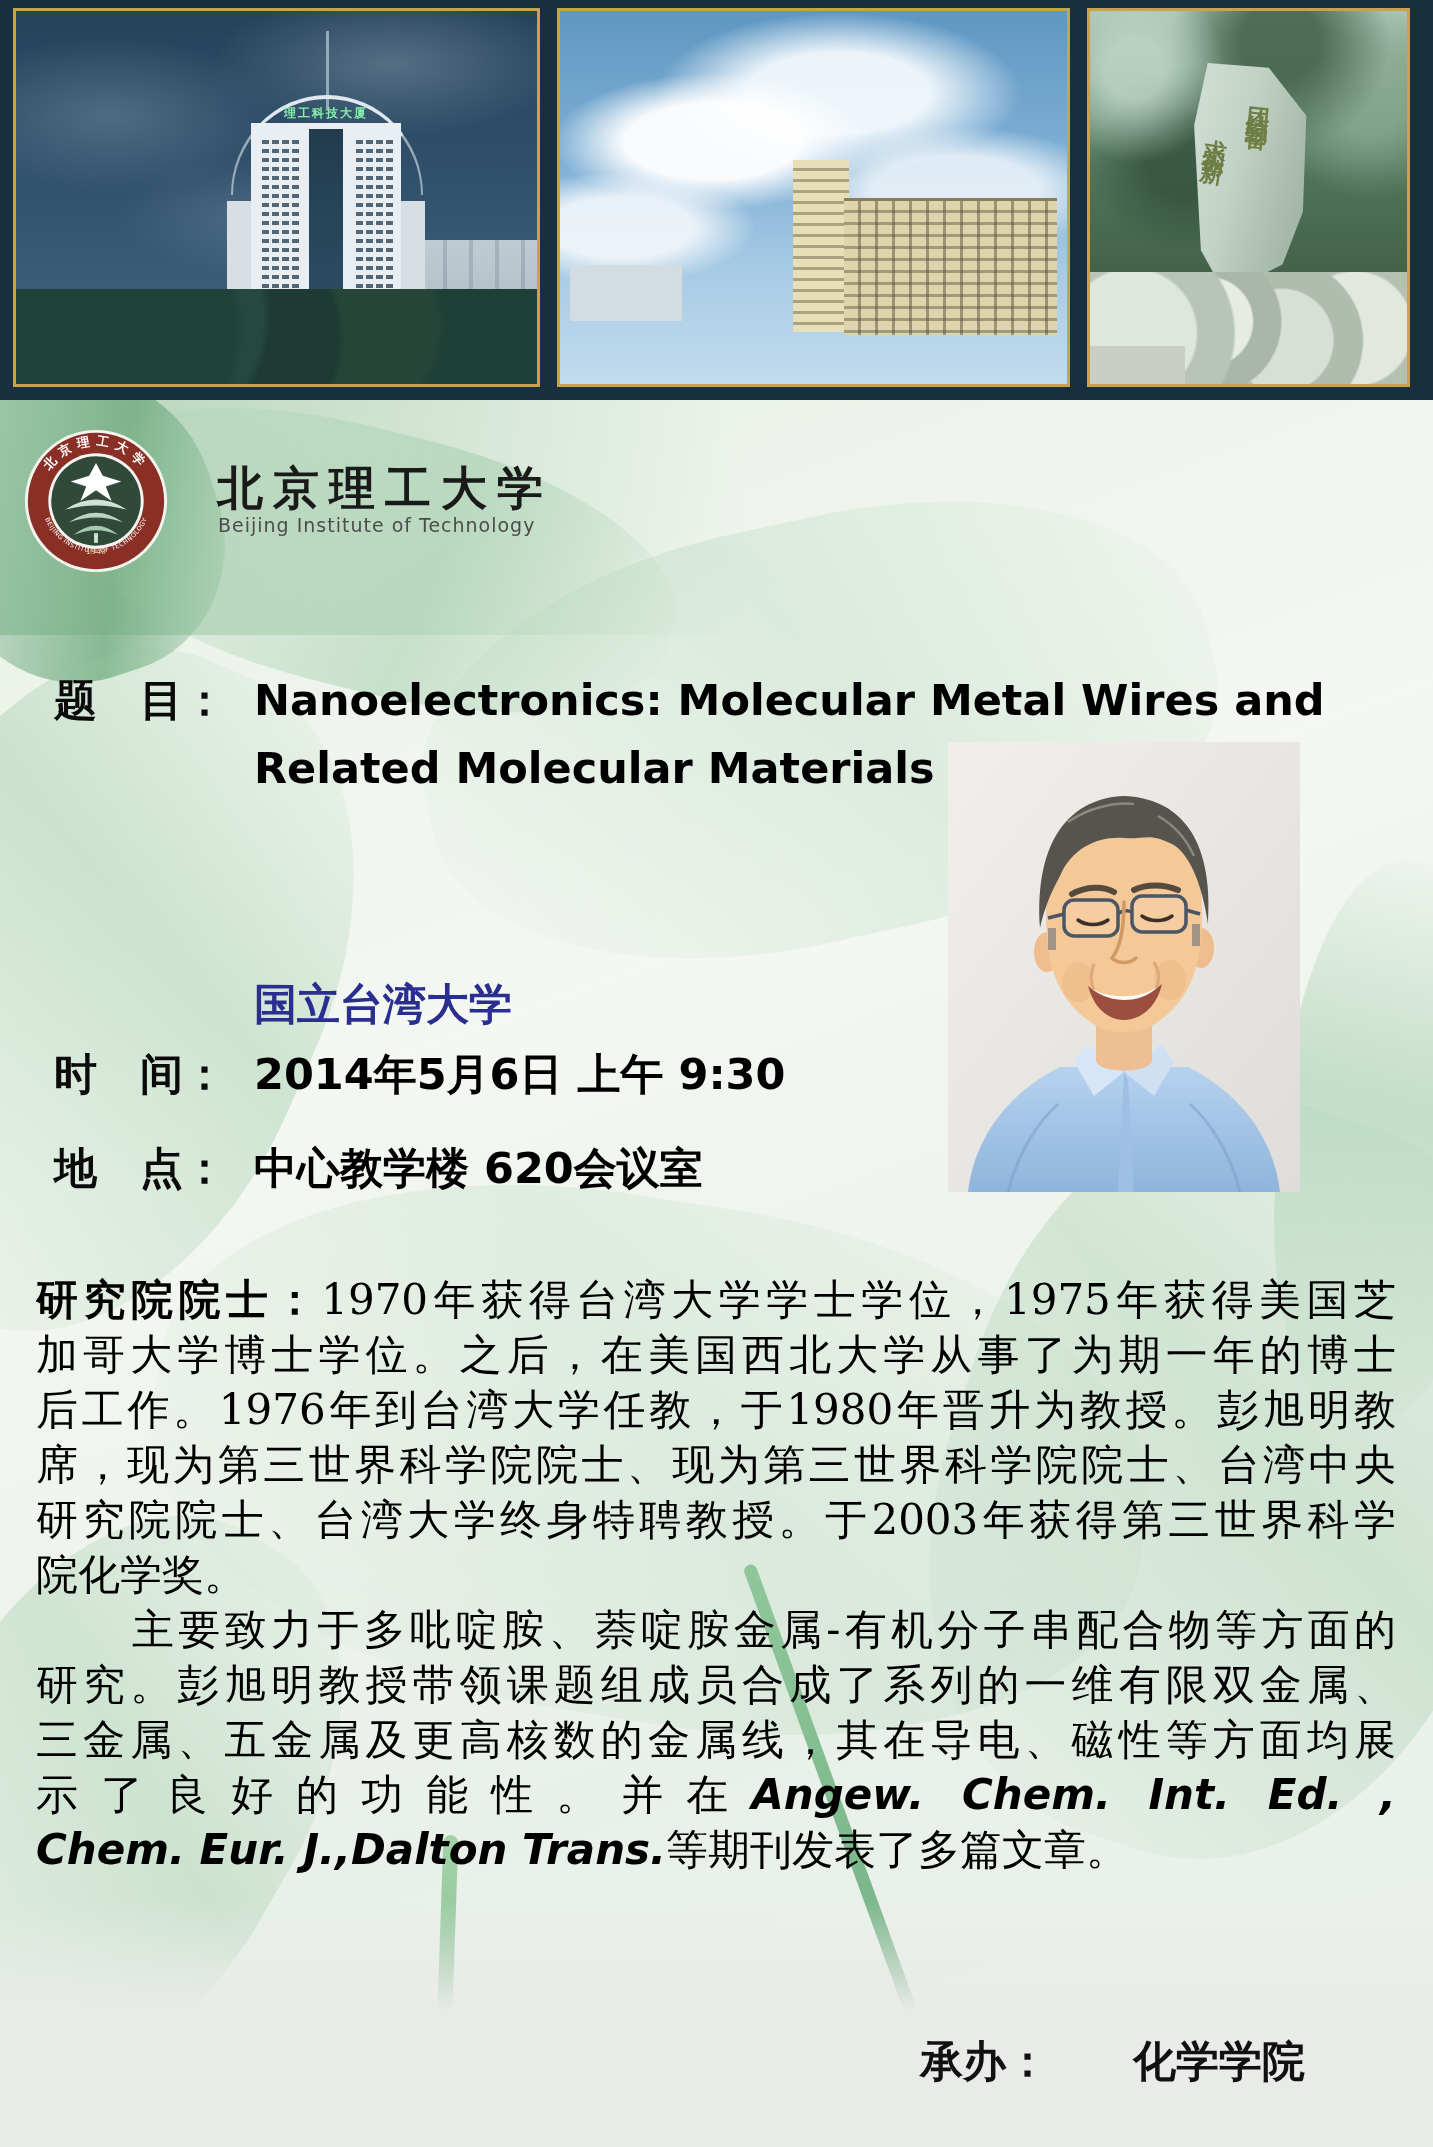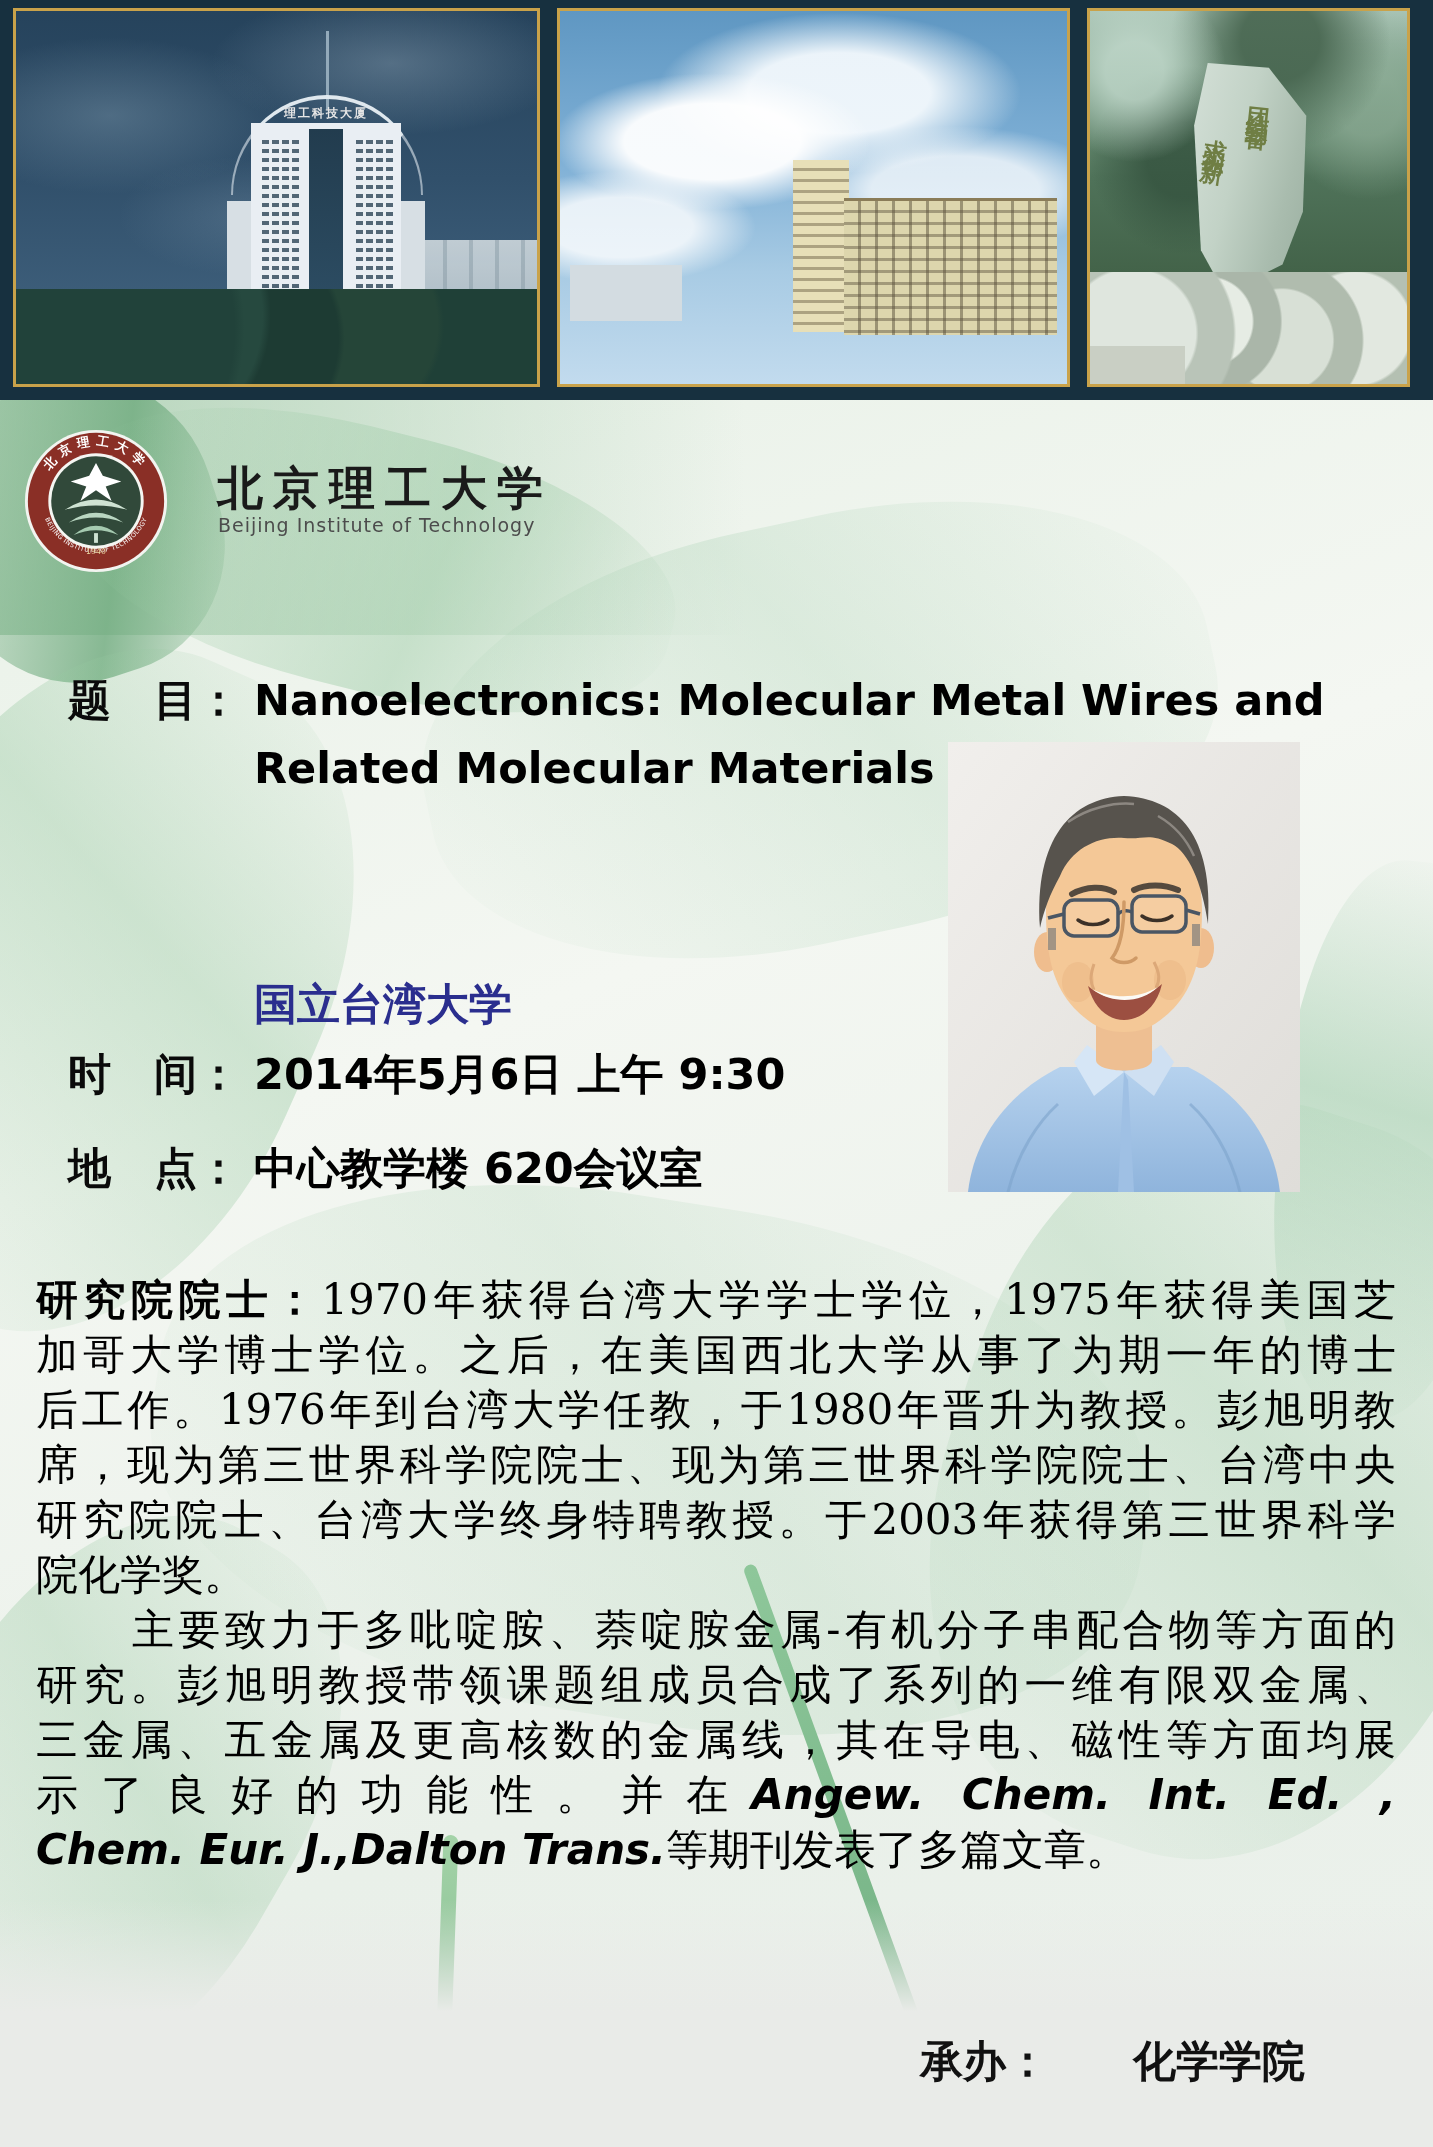--- a/index.html
+++ b/index.html
@@ -23,21 +23,21 @@
     radial-gradient(ellipse 220px 100px at 45% 55%,rgba(140,165,185,.25),transparent 60%),
     linear-gradient(180deg,#26435c,#31506b 45%,#3d5e7a 78%,#49708c);}
   .p1-bldgs{position:absolute;right:0;bottom:62px;width:58%;height:82px;opacity:.9;background:
     repeating-linear-gradient(90deg,rgba(120,140,150,.35) 0 4px,rgba(0,0,0,0) 4px 26px),
     linear-gradient(180deg,#cfd9de,#b9c6cd);}
   .p1-tower{position:absolute;left:205px;top:20px;width:210px;height:359px;}
   .p1-antenna{position:absolute;left:50%;top:0;width:3px;height:78px;background:#93aaba;}
   .p1-arch{position:absolute;left:10px;top:64px;width:188px;height:96px;border-top:4px solid #dfe8ee;
     border-left:2px solid rgba(223,232,238,.6);border-right:2px solid rgba(223,232,238,.6);
     border-radius:50% 50% 0 0/100% 100% 0 0;}
-  .p1-sign{position:absolute;left:0;top:74px;width:100%;text-align:center;color:#e5e5e5;
+  .p1-sign{position:absolute;left:0;top:74px;width:100%;text-align:center;color:#86efac;
     font-size:12px;font-weight:bold;letter-spacing:2px;}
   .p1-body{position:absolute;left:30px;top:92px;width:150px;height:267px;background:#e9eef3;}
   .win{position:absolute;top:12px;bottom:0;width:40px;background-image:
     repeating-linear-gradient(90deg,#e9eef3 0 3px,rgba(233,238,243,0) 3px 10px),
     repeating-linear-gradient(180deg,rgba(44,68,86,0) 0 5px,rgba(44,68,86,.8) 5px 9px);}
   .winL{left:8px;} .winR{right:8px;}
   .p1-slot{position:absolute;left:50%;transform:translateX(-50%);top:6px;width:34px;height:200px;
     background:linear-gradient(180deg,#223c4e,#2e4f66);}
   .p1-wing{position:absolute;top:170px;width:24px;height:189px;background:#d7dfe4;}
   .p1-trees{position:absolute;left:0;bottom:0;width:100%;height:95px;background:
@@ -90,21 +90,21 @@
   
   .emblem{position:absolute;z-index:3;left:23px;top:428px;width:146px;height:146px;}
   .uni-cn{position:absolute;z-index:3;left:217px;top:458px;font-size:46px;font-weight:bold;color:#1a1a1a;
     font-family:"DejaVu Serif","Liberation Serif",serif;letter-spacing:10px;}
   .uni-en{position:absolute;z-index:3;left:218px;top:514px;font-size:19px;color:#4c4c4c;letter-spacing:1px;}
   .series-title{position:absolute;z-index:3;left:150px;top:558px;font-size:62px;font-weight:bold;color:#e8100e;
     letter-spacing:7px;font-family:"DejaVu Serif","Liberation Serif",serif;white-space:nowrap;}
   
   .inforow{position:absolute;z-index:3;left:54px;white-space:nowrap;font-size:43px;line-height:56px;}
   .lab{display:inline-block;width:200px;font-weight:bold;color:#0a0a0a;
-    font-family:Liberation Sans, sans-serif;text-align:center;}
+    font-family:Liberation Sans, sans-serif;}
   .val{font-weight:bold;color:#000;}
   .navy{color:#2a2e8e;}
   .r-topic1{top:672px;} .r-topic2{top:740px;left:254px;} .r-speaker{top:872px;}
   .r-affil{top:976px;left:254px;} .r-time{top:1046px;} .r-place{top:1140px;}
   
   .portrait{position:absolute;z-index:3;left:948px;top:742px;width:352px;height:450px;}
   
   .bio{position:absolute;z-index:3;left:36px;top:1272px;width:1360px;font-size:42px;line-height:55px;
     color:#000;font-family:"DejaVu Serif","Liberation Serif",serif;}
   .bline{height:55px;overflow:hidden;}

